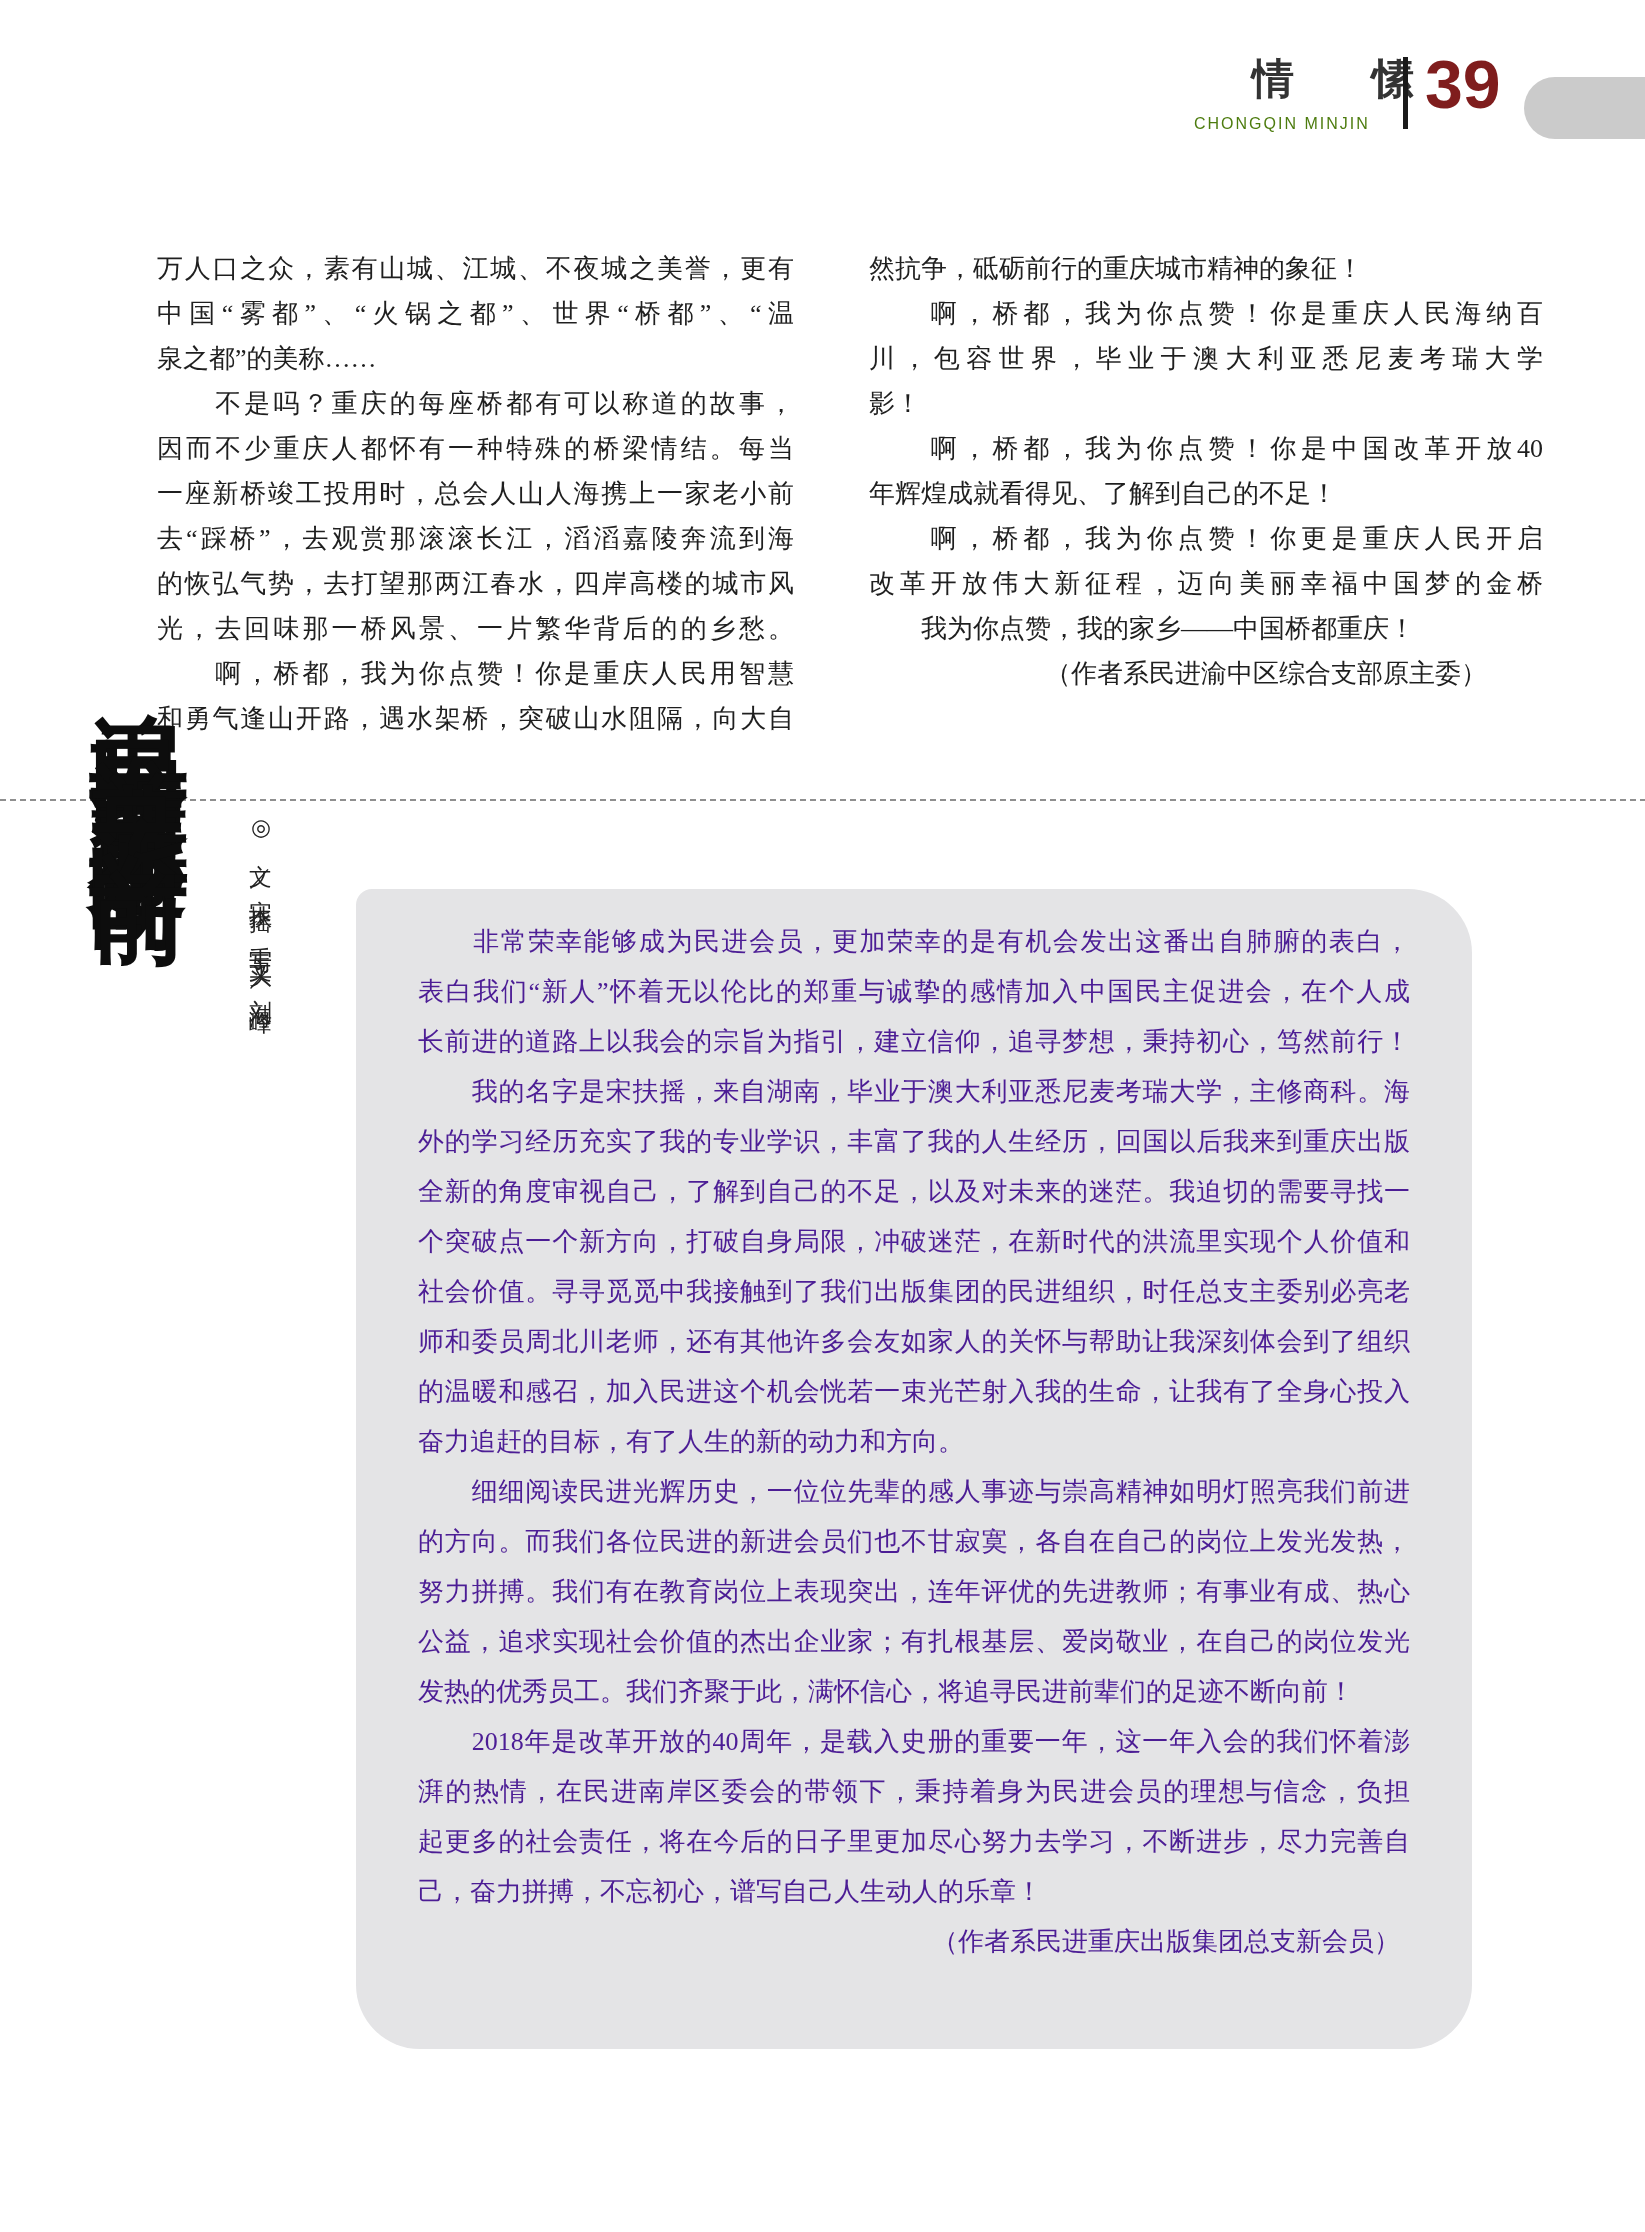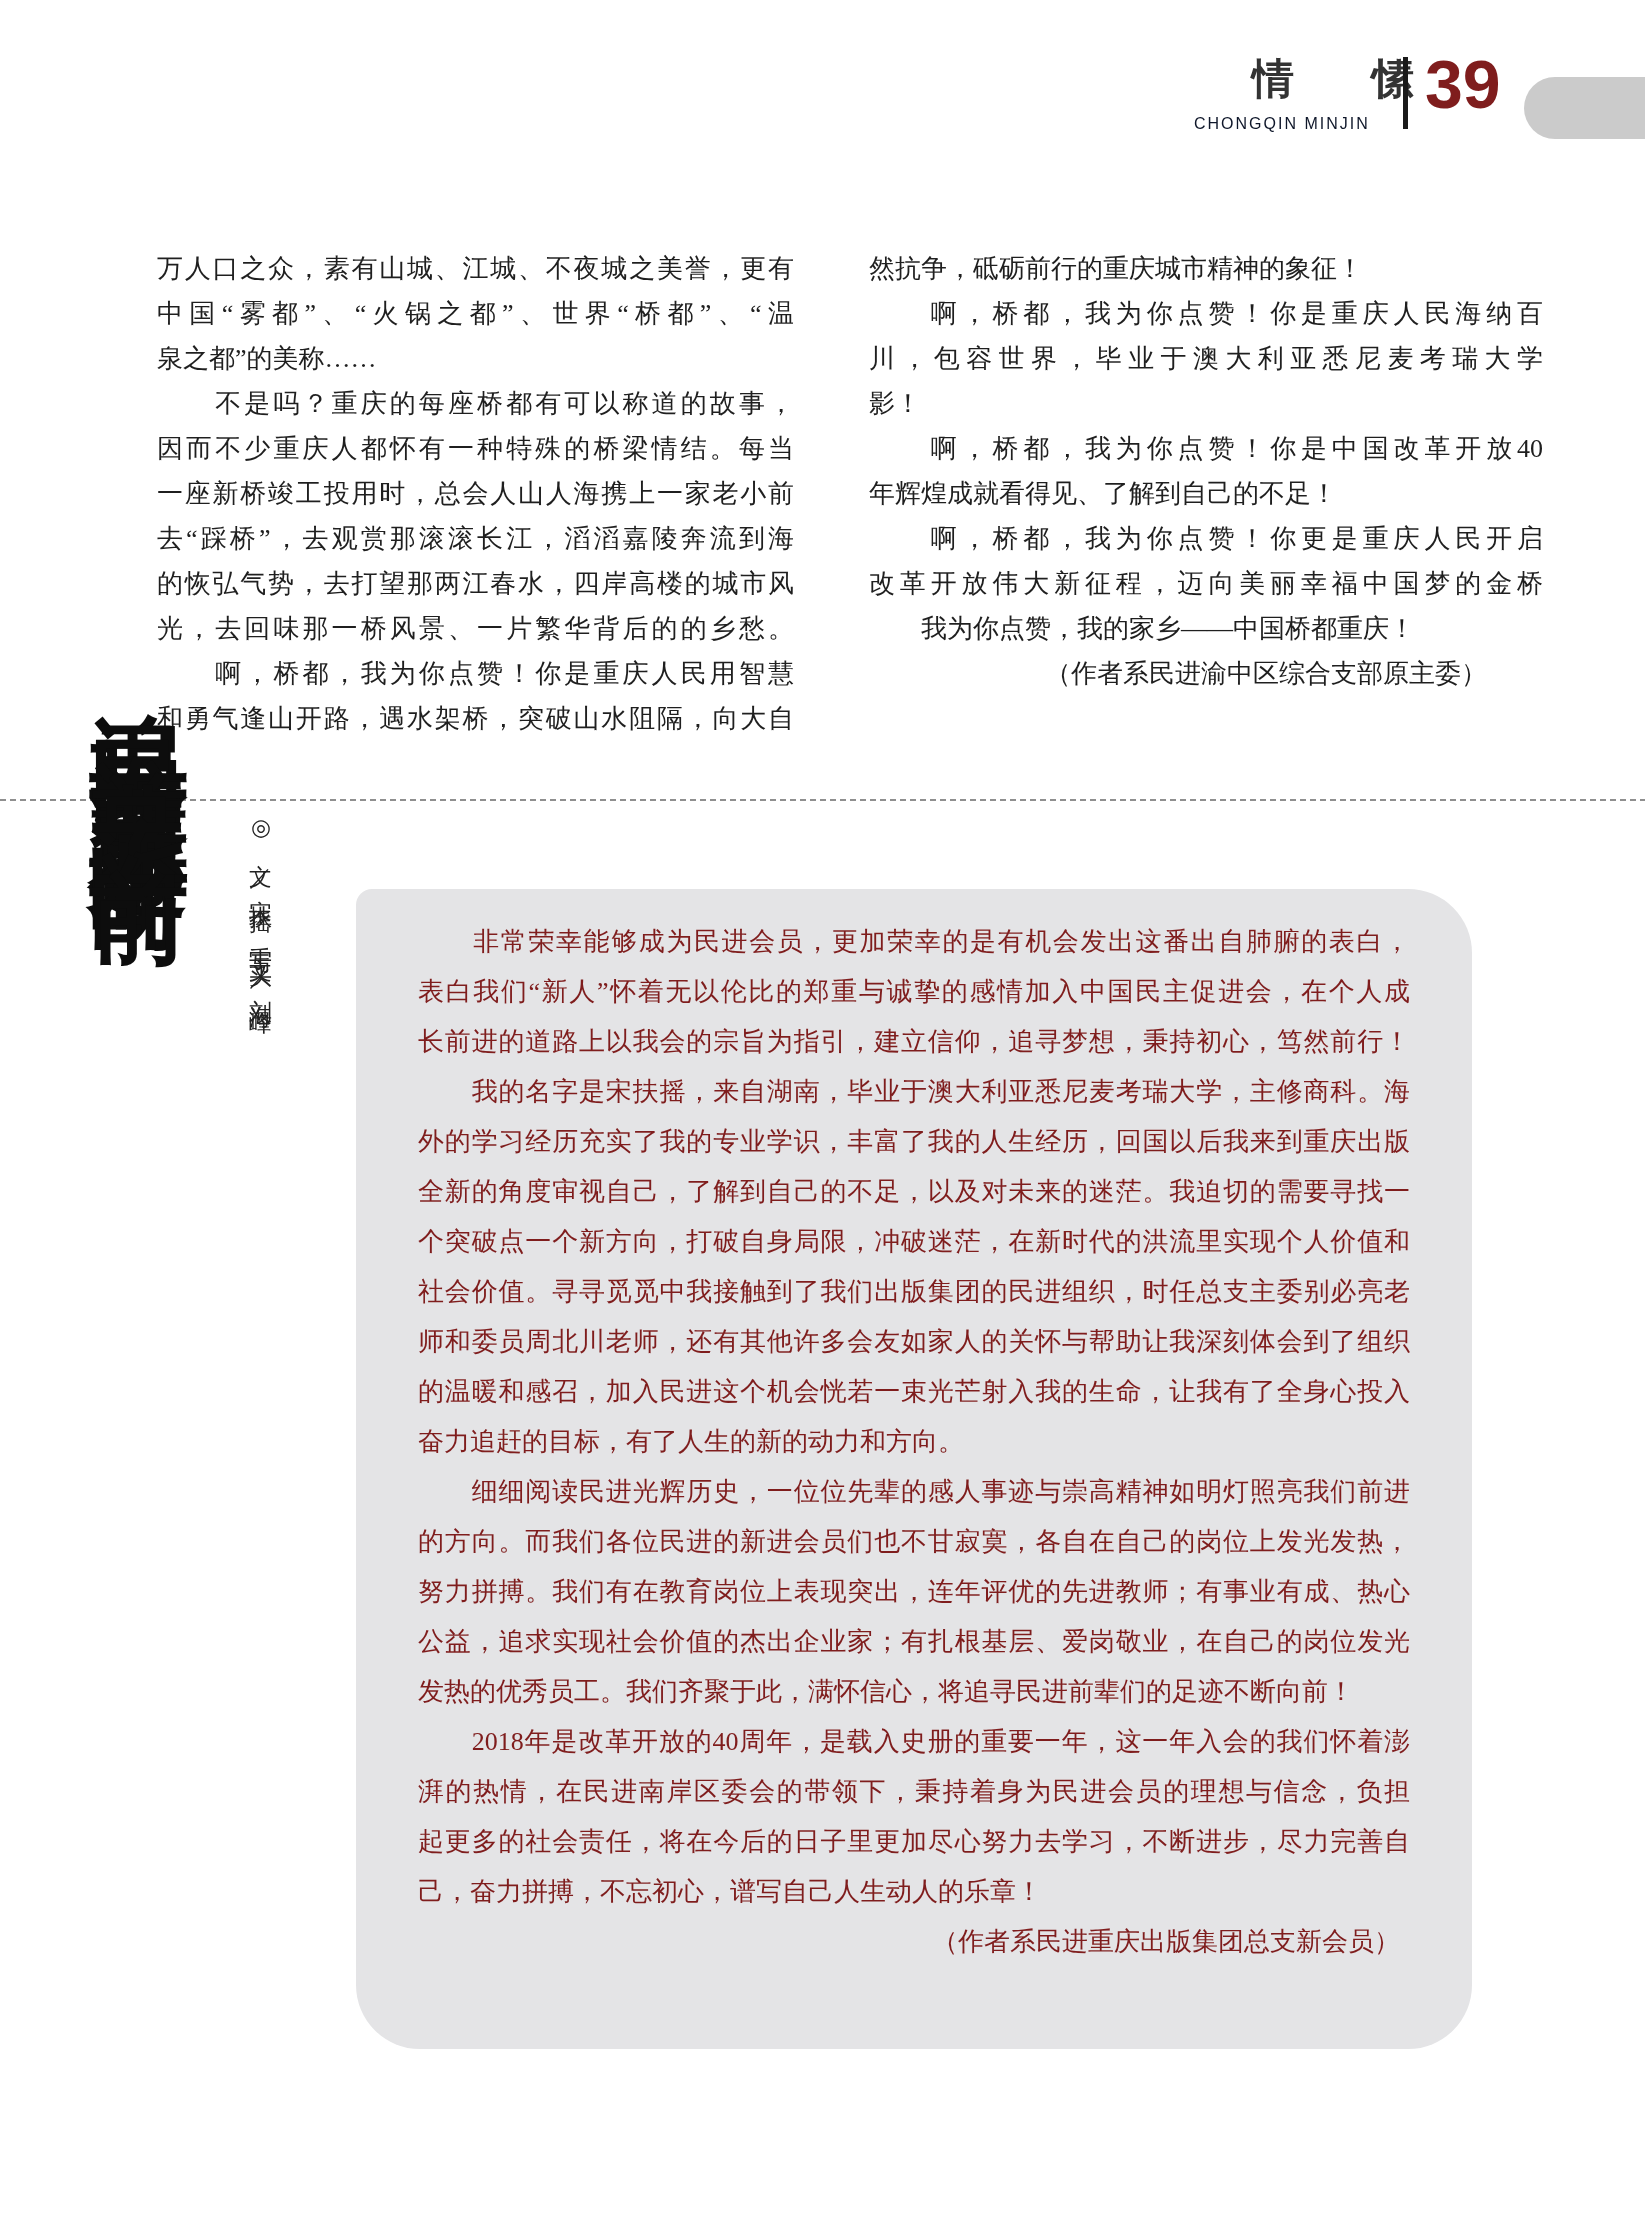--- a/index.html
+++ b/index.html
@@ -8,21 +8,21 @@
     font-family:"Liberation Serif","DejaVu Serif",serif;color:#1f1f1f;
   }
   
   .mast-title{
     position:absolute;left:1252px;top:58px;font-size:42px;line-height:1;
     font-family:"Liberation Sans","DejaVu Sans",sans-serif;font-weight:600;
     color:#333;letter-spacing:78px;margin-right:-78px;white-space:nowrap;text-align:right;
   }
   .mast-journal{
     position:absolute;left:1194px;top:115px;font-size:16px;letter-spacing:2px;
-    font-family:"Liberation Sans","DejaVu Sans",sans-serif;color:#0f172a;white-space:nowrap;
+    font-family:"Liberation Sans","DejaVu Sans",sans-serif;color:#4d7c0f;white-space:nowrap;
   }
   .mast-bar{position:absolute;left:1403px;top:57px;width:5px;height:72px;background:#1a1a1a;}
   .mast-page{
     position:absolute;left:1425px;top:50px;font-size:68px;line-height:1;font-weight:bold;
     font-family:"Liberation Sans","DejaVu Sans",sans-serif;color:#7f1d1d;
   }
   .mast-tab{
     position:absolute;left:1524px;top:77px;width:121px;height:62px;
     background:var(--tab-bg,#cbcbcb);border-radius:31px 0 0 31px;
   }
@@ -45,21 +45,21 @@
   }
   .byline{
     position:absolute;left:245px;top:814px;height:468px;
     writing-mode:vertical-rl;text-orientation:upright;
     font-size:23px;letter-spacing:6px;color:#222;white-space:nowrap;
   }
   .graybox{
     position:absolute;left:356px;top:889px;width:1116px;height:1160px;
     background:var(--box-bg,#e4e4e6);border-radius:16px 64px 64px 64px;
     box-sizing:border-box;padding:28px 62px 0 62px;
-    font-size:26px;line-height:50px;color:#7f1d1d;
+    font-size:26px;line-height:50px;color:#4c1d95;
   }
   .graybox .line{height:50px;text-align:justify;}
   .graybox .line.j{text-align-last:justify;}
   .graybox .line.s{text-align-last:left;}
   .graybox .line.r{text-align-last:right;padding-right:10px;}
 </style>
 </head>
 <body>
 
 <div class="page">

